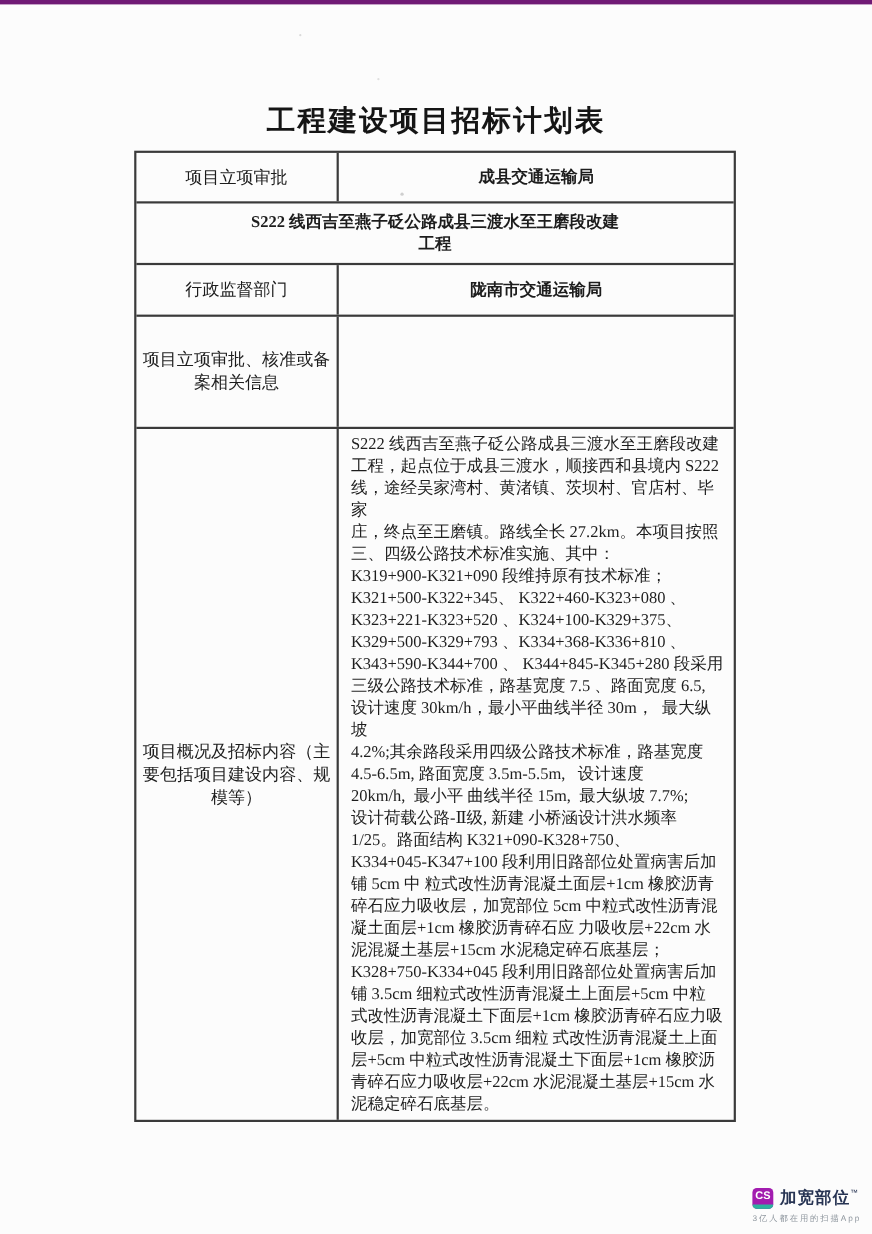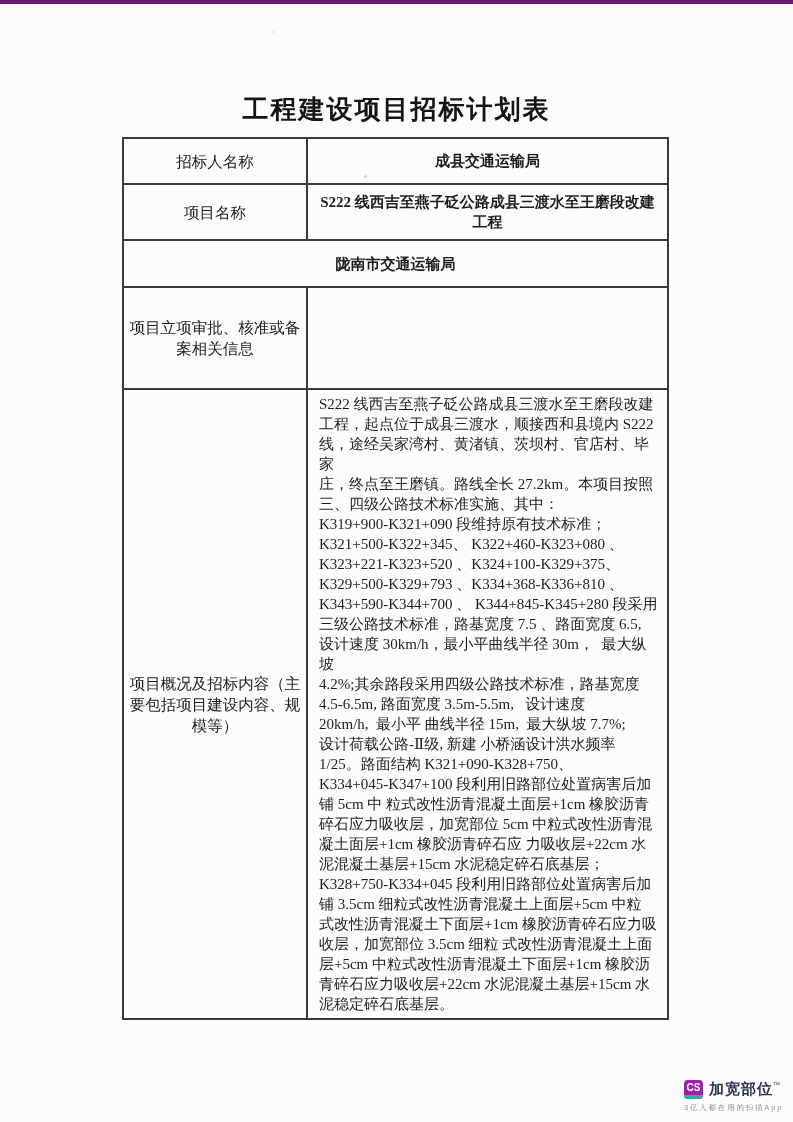--- a/index.html
+++ b/index.html
@@ -128,31 +128,31 @@
 </head>
 <body>
 
 <div class="page">
 
   <div class="doc-title">工程建设项目招标计划表</div>
 
   <div class="bid-table">
 
     <div class="row h-sm">
-      <div class="cell-label">招标人名称</div>
+      <div class="cell-label">项目立项审批</div>
       <div class="cell-value centered">成县交通运输局</div>
     </div>
 
     <div class="row h-md">
-      <div class="cell-label">项目名称</div>
       <div class="cell-value centered">S222 线西吉至燕子砭公路成县三渡水至王磨段改建
 工程</div>
     </div>
 
     <div class="row h-sm2">
+      <div class="cell-label">行政监督部门</div>
       <div class="cell-value centered">陇南市交通运输局</div>
     </div>
 
     <div class="row h-lg">
       <div class="cell-label">项目立项审批、核准或备
 案相关信息</div>
     </div>
 
     <div class="row h-xl">
       <div class="cell-label">项目概况及招标内容（主

